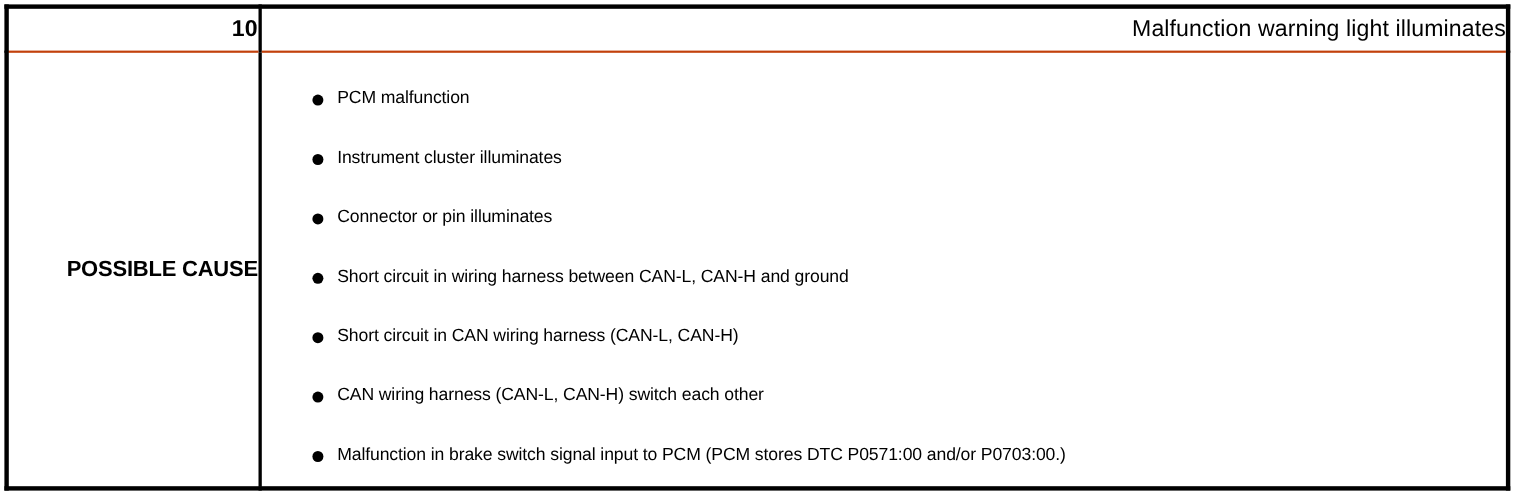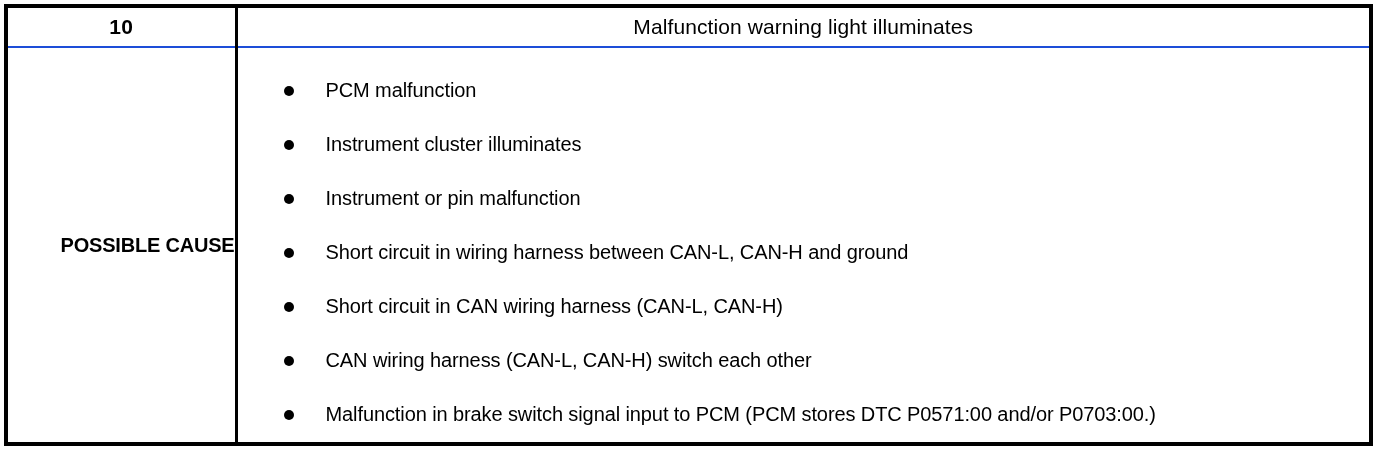--- a/index.html
+++ b/index.html
@@ -37,21 +37,22 @@
 
   .dtc-table td {
     padding: 0;
     vertical-align: middle;
     background: #ffffff;
   }
 
   
   .row-header td {
     height: 38px;
-    border-bottom: 2px solid #1d4ed8;
+    border-bottom: 2px solid #c2410c;
+    text-align: right;
   }
 
   .cell-number {
     width: 230px;
     text-align: center;
     font-weight: bold;
     font-size: 21px;
     letter-spacing: 0.2px;
     border-right: 3px solid #000000;
   }
@@ -80,23 +81,23 @@
   }
 
   .cause-list {
     list-style: none;
     margin: 0;
     padding: 13px 0 0 0;
   }
 
   .cause-item {
     position: relative;
-    padding-left: 88px;
+    padding-left: 69px;
     margin: 0 0 24px 0;
-    font-size: 20px;
+    font-size: 16px;
     line-height: 30px;
     letter-spacing: -0.1px;
     min-height: 30px;
   }
 
   .cause-item:last-child {
     margin-bottom: 0;
     margin-top: 16px;
   }
 
@@ -137,21 +138,21 @@
             <li class="cause-item">
               <span class="cause-bullet"></span>
               <span class="cause-text">PCM malfunction</span>
             </li>
             <li class="cause-item">
               <span class="cause-bullet"></span>
               <span class="cause-text">Instrument cluster illuminates</span>
             </li>
             <li class="cause-item">
               <span class="cause-bullet"></span>
-              <span class="cause-text">Instrument or pin malfunction</span>
+              <span class="cause-text">Connector or pin illuminates</span>
             </li>
             <li class="cause-item">
               <span class="cause-bullet"></span>
               <span class="cause-text">Short circuit in wiring harness between CAN-L, CAN-H and ground</span>
             </li>
             <li class="cause-item">
               <span class="cause-bullet"></span>
               <span class="cause-text">Short circuit in CAN wiring harness (CAN-L, CAN-H)</span>
             </li>
             <li class="cause-item">

